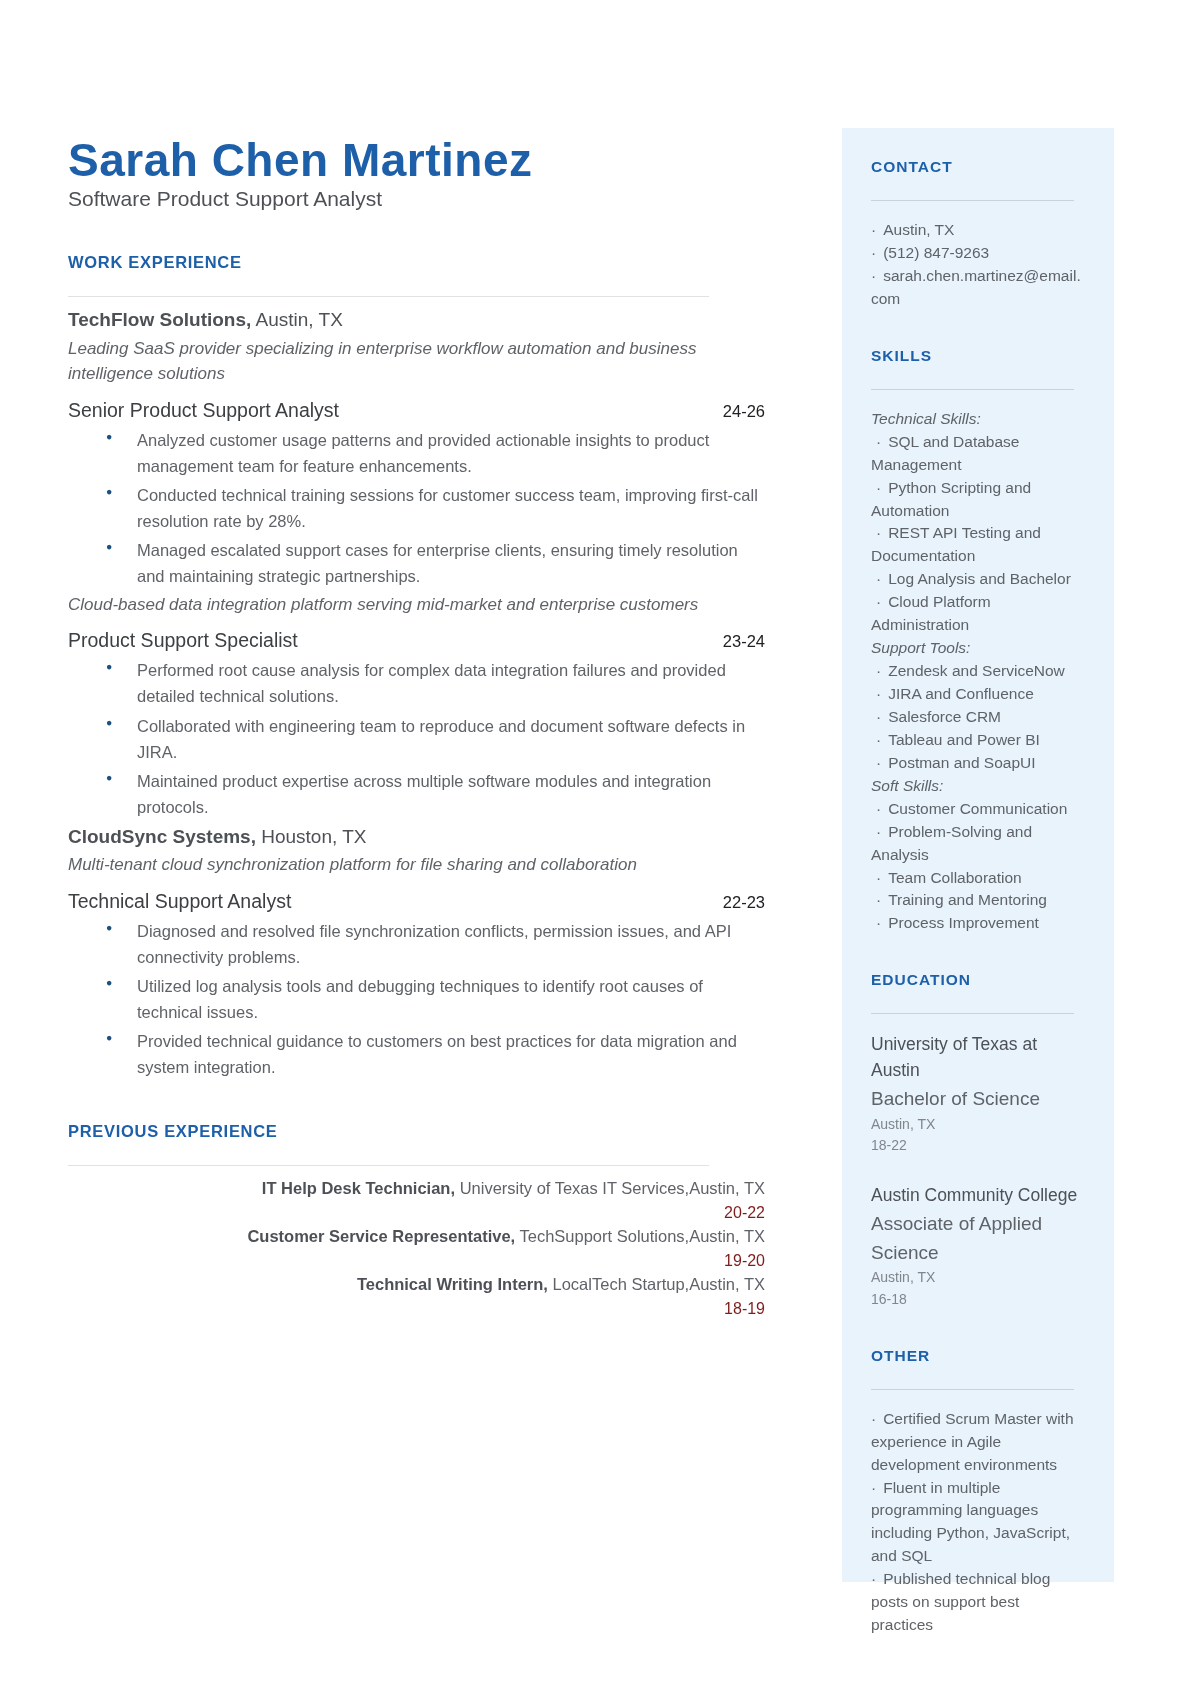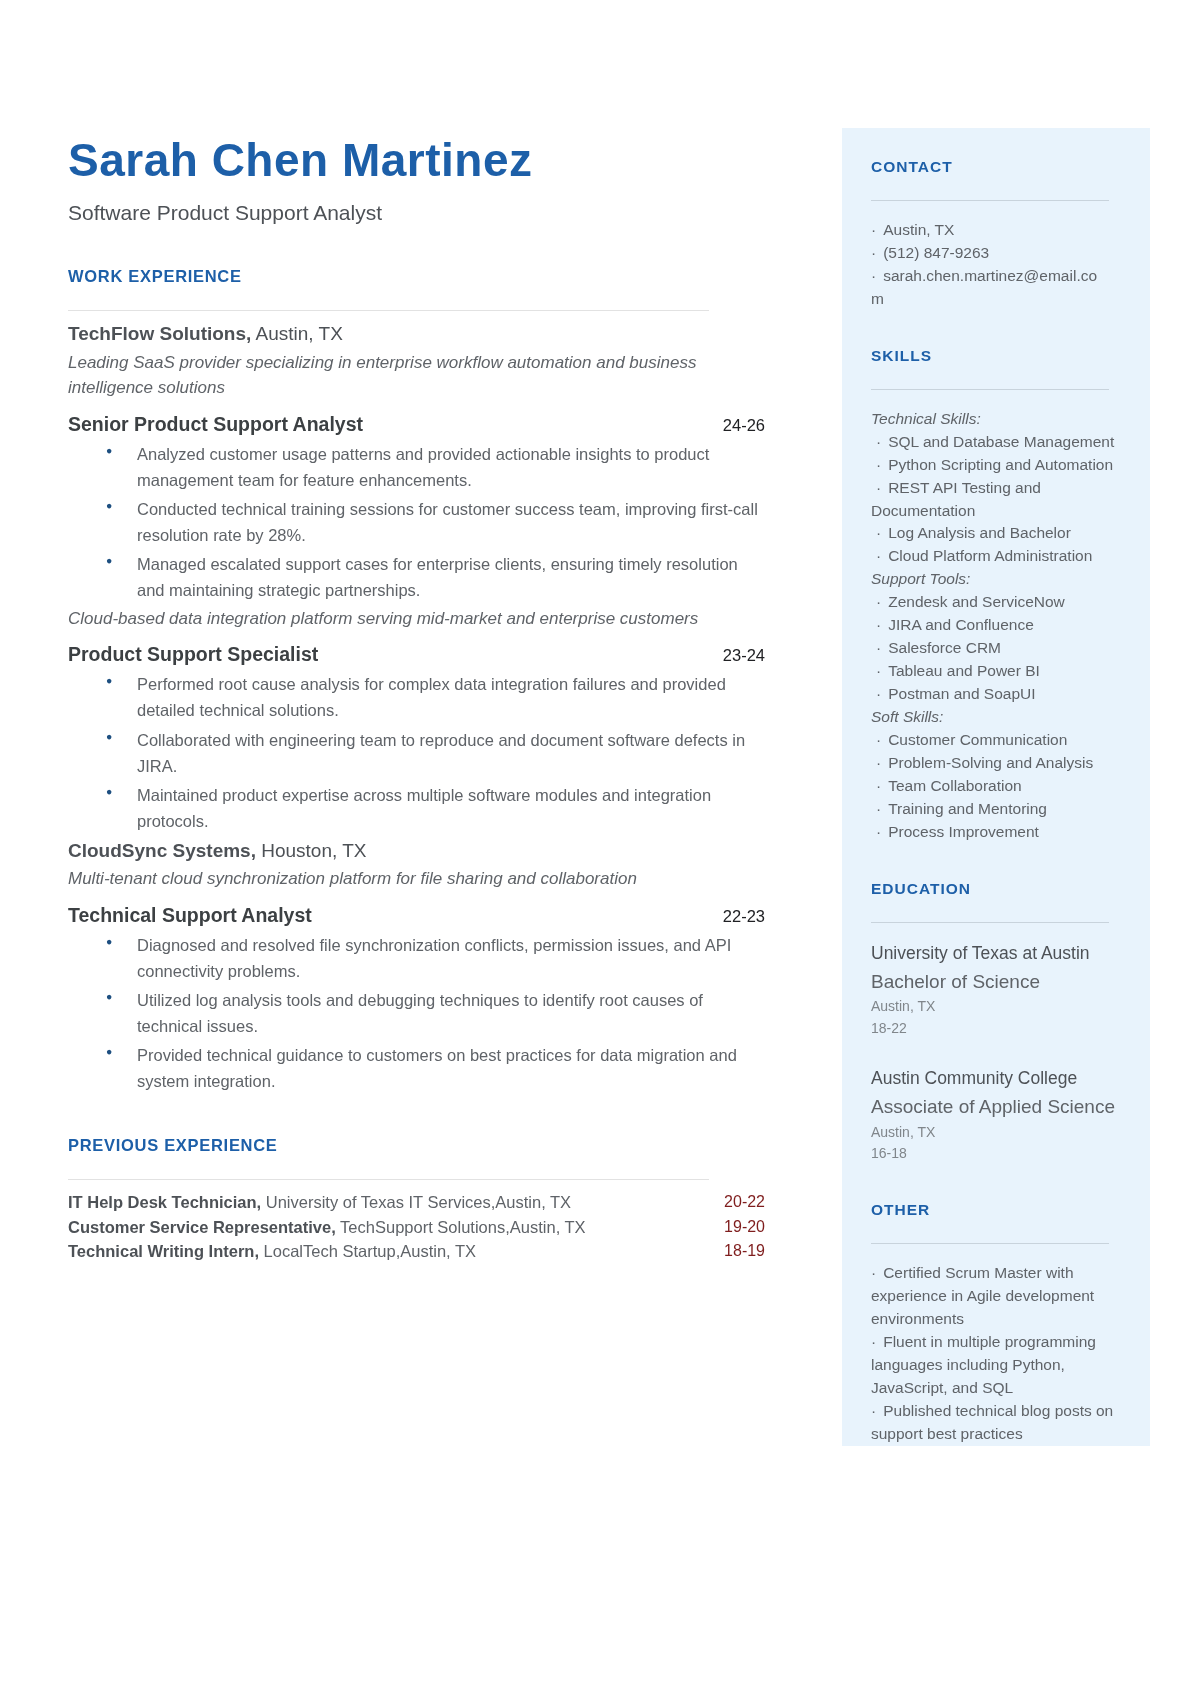--- a/index.html
+++ b/index.html
@@ -16,61 +16,61 @@
     font-family: "Liberation Sans", "DejaVu Sans", sans-serif;
     overflow: hidden;
   }
 
   
   .main { position: absolute; left: 68px; top: 134px; width: 697px; }
   .name {
     font-size: 46px; font-weight: bold; color: var(--accent);
     margin: 0; line-height: 1.15; letter-spacing: 0.5px;
   }
-  .subtitle { font-size: 21px; color: var(--dark-text); margin-top: 14px; }
+  .subtitle { font-size: 21px; color: var(--dark-text); }
   .sec-heading {
     font-size: 16.5px; font-weight: bold; color: var(--accent);
     letter-spacing: 0.7px; margin-top: 42px;
   }
   .rule {
     border: none; border-top: 1px solid #e2e2e2;
     margin: 24px 0 10px; width: 92%;
   }
   .company-line { font-size: 19px; color: var(--dark-text); margin-top: 4px; line-height: 1.35; }
   .company-name { font-weight: bold; }
   .company-desc {
     font-style: italic; font-size: 17px; color: var(--body-text);
     line-height: 1.5; margin-top: 3px;
   }
   .role-row {
     display: flex; justify-content: space-between; align-items: baseline;
     margin: 12px 0 5px;
   }
-  .role-title { font-size: 19.5px; color: #3c4043; font-weight: bold; }
+  .role-title { font-size: 19.5px; color: #3c4043; }
   .role-dates { font-size: 16.5px; color: #202124; font-weight: 500; }
   ul.bullets { list-style: none; margin: 0; padding: 0; }
   ul.bullets li {
     position: relative; padding-left: 69px; font-size: 16.5px;
     color: var(--body-text); line-height: 1.58; margin-bottom: 3px;
   }
   ul.bullets li::before {
     content: "\25CF"; position: absolute; left: 38px; top: 1px;
     font-size: 10.5px; color: var(--bullet);
   }
   .prev-list { margin-top: 6px; }
   .prev-row {
-    display: flex; justify-content: space-between; align-items: flex-start;
-    font-size: 16.5px; line-height: 1.48; color: var(--body-text);
+    display: flex; justify-content: space-between; align-items: flex-end;
+    font-size: 16.5px; line-height: 1.48; color: var(--body-text); flex-direction: column;
   }
   .prev-role { font-weight: bold; color: var(--dark-text); }
   .prev-dates { color: #7f1d1d; font-weight: 500; font-size: 16px; }
 
   
   .sidebar {
-    position: absolute; left: 842px; top: 128px; width: 308px;
+    position: absolute; left: 842px; top: 128px; width: 272px;
     padding: 30px 29px 0;
     background: linear-gradient(var(--sidebar-bg), var(--sidebar-bg)) no-repeat 0 0 / 100% 1454px;
   }
   .side-heading {
     font-size: 15.5px; font-weight: bold; color: var(--accent);
     letter-spacing: 1px; margin: 36px 0 0;
   }
   .side-heading.first { margin-top: 0; }
   .side-rule { border: none; border-top: 1px solid #c8d3dc; margin: 24px 0 18px; width: 95%; }
   .side-text, .dot-item { font-size: 15.5px; color: var(--body-text); line-height: 1.48; }

